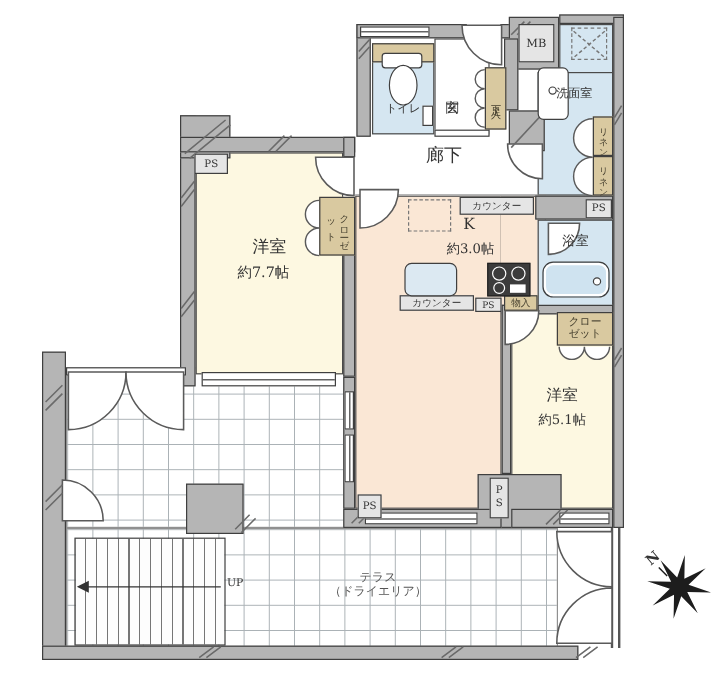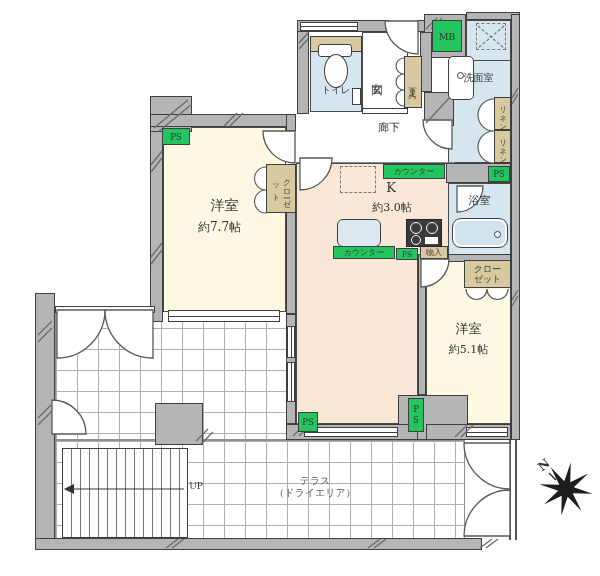--- a/index.html
+++ b/index.html
@@ -9,21 +9,21 @@
   .rm  {position:absolute;border:1px solid #4a4a4a;box-sizing:border-box;}
   .cream{background:#fdf8e1;} .peach{background:#fae7d5;} .blue{background:#d5e6f1;} .wht{background:#ffffff;}
   .tiles{position:absolute;background-color:#fff;
          background-image:linear-gradient(#aab1b5 1px,transparent 1px),
                           linear-gradient(90deg,#aab1b5 1px,transparent 1px);
          background-size:21px 21px;border:1px solid #909090;box-sizing:border-box;}
   .win {position:absolute;background:#fff;border:1px solid #3f3f3f;box-sizing:border-box;}
   .win .ln{position:absolute;background:#3f3f3f;}
   .tb  {position:absolute;background:#d9c9a0;border:1px solid #3f3f3f;box-sizing:border-box;
         display:flex;align-items:center;justify-content:center;color:#46402f;text-align:center;}
-  .psb {position:absolute;background:#22c55e;border:1px solid #3f3f3f;box-sizing:border-box;
+  .psb {position:absolute;background:#e5e5e5;border:1px solid #3f3f3f;box-sizing:border-box;
         display:flex;align-items:center;justify-content:center;font-size:8.5px;color:#333;}
   .fix {position:absolute;background:#fff;border:1px solid #3f3f3f;box-sizing:border-box;}
   .lbl {position:absolute;text-align:center;color:#333;}
   .vt  {writing-mode:vertical-rl;text-orientation:upright;letter-spacing:2px;}
   .dash{position:absolute;background:transparent;border:1.5px dashed #777;box-sizing:border-box;}
   .stairs{position:absolute;background:repeating-linear-gradient(90deg,#fdfdfd 0 8px,#767676 8px 9px);
         border:1px solid #3f3f3f;box-sizing:border-box;}
   svg.ovl{position:absolute;left:0;top:0;pointer-events:none;}
 </style>
 </head>
@@ -194,21 +194,21 @@
   <div style="position:absolute;left:452px;top:218px;width:56px;height:30px;background:#cfe3f0;border:1px solid #3f3f3f;border-radius:9px;box-sizing:border-box;box-shadow:inset 0 0 0 2px #fff;">
     <div style="position:absolute;right:6px;top:12px;width:5px;height:5px;border:1px solid #3f3f3f;border-radius:50%;background:#fff;"></div>
   </div>
 
   <div class="lbl" style="left:163px;top:197px;width:123px;font-size:14px;">洋室</div>
   <div class="lbl" style="left:163px;top:219px;width:113px;font-size:12px;">約7.7帖</div>
   <div class="lbl" style="left:426px;top:320px;width:85px;font-size:13px;">洋室</div>
   <div class="lbl" style="left:426px;top:342px;width:85px;font-size:11px;">約5.1帖</div>
   <div class="lbl" style="left:376px;top:180px;width:30px;font-size:13px;">K</div>
   <div class="lbl" style="left:347px;top:200px;width:90px;font-size:11px;">約3.0帖</div>
-  <div class="lbl" style="left:340px;top:120px;width:60px;font-size:11px;text-align:right;">廊下</div>
+  <div class="lbl" style="left:340px;top:120px;width:60px;font-size:15px;">廊下</div>
   <div class="lbl vt" style="left:368px;top:52px;height:48px;font-size:11px;">玄関</div>
   <div class="lbl" style="left:308px;top:84px;width:56px;font-size:9.5px;">トイレ</div>
   <div class="lbl" style="left:446px;top:71px;width:65px;font-size:10px;">洗面室</div>
   <div class="lbl" style="left:448px;top:193px;width:63px;font-size:11px;">浴室</div>
   <div class="lbl" style="left:250px;top:486px;width:130px;font-size:10px;color:#555;">（ドライエリア）</div>
   <div class="lbl" style="left:250px;top:474px;width:130px;font-size:10px;color:#555;">テラス</div>
   <div class="lbl" style="left:184px;top:481px;width:24px;font-size:9px;">UP</div>
   <div class="lbl" style="left:536px;top:458px;width:16px;font-size:12px;font-weight:bold;transform:rotate(-40deg);">N</div>
 
 </div>

